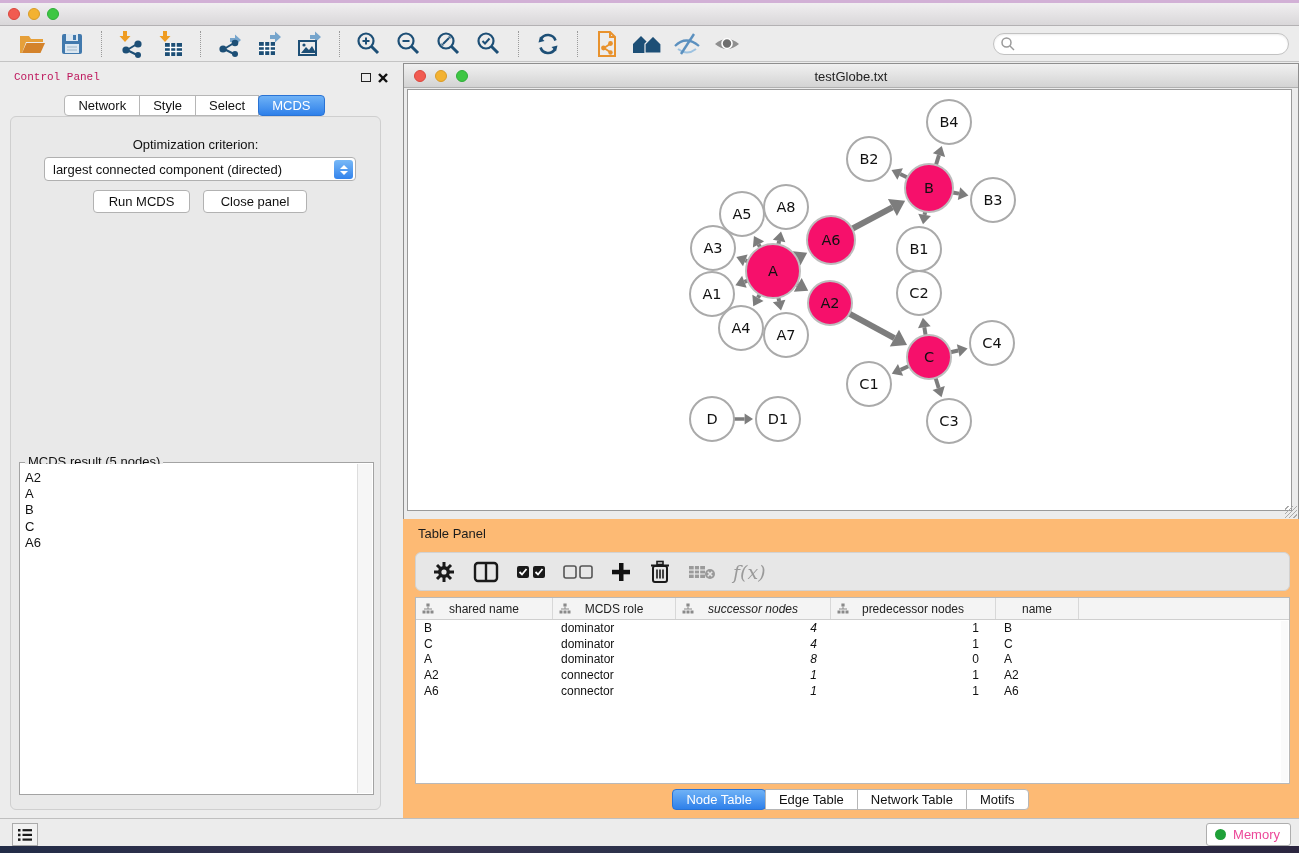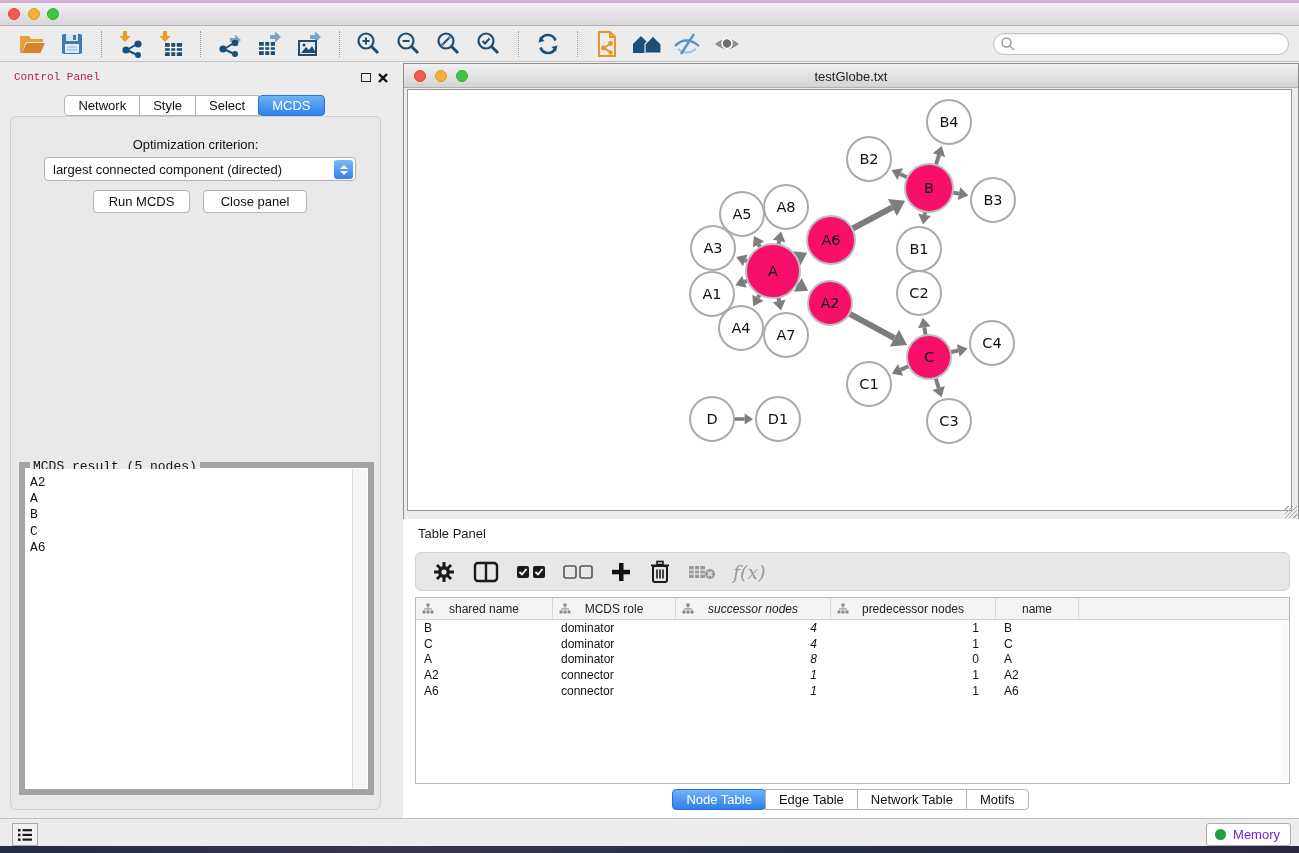--- a/index.html
+++ b/index.html
@@ -44,42 +44,42 @@
     border:1px solid #b0b0b0; border-radius:4px; font-size:13px; color:#111;
     display:flex; align-items:center; padding-left:8px; }
   .combo-step { position:absolute; right:2px; top:2px; width:19px; height:19px; border-radius:3px;
     background:linear-gradient(#79b9f7,#3283ec); display:flex; flex-direction:column; align-items:center; justify-content:center; }
   .chev-up { width:0; height:0; border-left:4px solid transparent; border-right:4px solid transparent; border-bottom:4px solid #fff; margin-bottom:2px;}
   .chev-dn { width:0; height:0; border-left:4px solid transparent; border-right:4px solid transparent; border-top:4px solid #fff;}
   .btn { position:absolute; top:73px; height:23px; background:#fff; border:1px solid #b2b2b2; border-radius:4px;
     font-size:13px; color:#111; display:flex; align-items:center; justify-content:center; }
   .btn.run { left:82px; width:97px; }
   .btn.close { left:192px; width:104px; }
-  .groupbox { position:absolute; left:8px; top:345px; width:355px; height:333px; border:6px solid #a3a3a3; background:#fff;font-family:Liberation Mono, monospace; }
+  .groupbox { position:absolute; left:8px; top:345px; width:355px; height:333px; border:1px solid #a3a3a3; background:#fff; }
   .group-legend { position:absolute; left:5px; top:-9px; background:#e9e9e9; padding:0 3px; font-size:13px; color:#111; }
   .mcds-list { position:absolute; left:0; top:1px; bottom:1px; right:16px; background:#fff; overflow:hidden; padding-top:6px; }
   .mcds-item { font-size:13px; line-height:16.2px; padding-left:5px; color:#111; }
   .mcds-scroll { position:absolute; right:1px; top:1px; bottom:1px; width:15px; background:#f6f6f6; border-left:1px solid #ddd; }
 
   
   .netwin { position:absolute; left:403px; top:63px; width:896px; height:457px; background:#ececec;
     border:1px solid #8f8f8f; }
   .net-titlebar { position:absolute; left:0; top:0; width:100%; height:24px;
     background:linear-gradient(#f1f1f1,#d3d3d3); border-bottom:1px solid #b0b0b0; }
   .ntl { position:absolute; top:6px; width:12px; height:12px; border-radius:50%; }
   .ntl.red{ left:10px; background:#f15b51; border:1px solid #da463d;}
   .ntl.amber{ left:31px; background:#f3b231; border:1px solid #d99c27;}
   .ntl.green{ left:52px; background:#3ec643; border:1px solid #2fae39;}
   .net-title { position:absolute; top:5px; width:100%; text-align:center; font-size:13px; color:#222; }
   .canvas { position:absolute; left:3px; top:25px; width:885px; height:422px; background:#fff; border:1px solid #9a9a9a; }
   .grip { position:absolute; right:1px; bottom:1px; width:12px; height:12px;
     background:repeating-linear-gradient(135deg,transparent 0 2px,#aaa 2px 3px); }
 
   
-  .tpanel { position:absolute; left:403px; top:519px; width:896px; height:299px; background:#ffffff; }
+  .tpanel { position:absolute; left:403px; top:519px; width:896px; height:299px; background:#fdba74; }
   .tp-title { position:absolute; left:15px; top:7px; font-size:13px; color:#1c1c1c; }
   .tp-toolbar { position:absolute; left:12px; top:33px; width:875px; height:39px; background:#e7e7e7;
     border:1px solid #d2d2d2; border-radius:6px; display:flex; align-items:center; padding-left:16px; }
   .tpi { margin-right:17px; display:flex; align-items:center; justify-content:center; height:30px; }
   .fx { font-family:"DejaVu Serif","Liberation Serif",serif; font-style:italic; font-size:19px; color:#9a9a9a; }
   .ttable { position:absolute; left:12px; top:78px; width:875px; height:187px; background:#fff; border:1px solid #b9b9b9; overflow:hidden; }
   .thead { display:flex; height:22px; background:#f4f4f4; border-bottom:1px solid #cfcfcf; }
   .thcell { position:relative; border-right:1px solid #d8d8d8; display:flex; align-items:center; justify-content:center;
     font-size:12px; color:#222; }
   .thcell svg { position:absolute; left:6px; top:5px; }
@@ -90,21 +90,21 @@
   .trow .c2{ text-align:right; padding-right:14px; } .trow .c3{ text-align:right; padding-right:17px; }
   .trow .c4{ padding-left:8px; }
   .tscroll { position:absolute; right:1px; top:23px; bottom:1px; width:7px; background:#fafafa; }
   .tp-tabs { position:absolute; top:270px; left:0; width:100%; display:flex; justify-content:center; }
 
   
   .statusbar { position:absolute; left:0; top:818px; width:1299px; height:28px; background:#ececec; border-top:1px solid #bfbfbf; }
   .listbtn { position:absolute; left:12px; top:4px; width:26px; height:23px; background:#f2f2f2;
     border:1px solid #ababab; display:flex; align-items:center; justify-content:center; }
   .membtn { position:absolute; right:8px; top:4px; height:23px; padding:0 10px 0 8px; background:#fff;
-    border:1px solid #aeaeae; border-radius:3px; display:flex; align-items:center; font-size:13px; color:#6d28d9; }
+    border:1px solid #aeaeae; border-radius:3px; display:flex; align-items:center; font-size:13px; color:#ec4899; }
   .memdot { width:11px; height:11px; border-radius:50%; background:#1fa038; margin-right:7px; }
   .desktop { position:absolute; left:0; top:846px; width:1299px; height:7px;
     background:linear-gradient(90deg,#222c47,#3a3450 30%,#243048 60%,#2c2640); }
 </style>
 </head>
 <body>
 
 <div class="titlebar">
   <div class="lavender"></div>
   <div class="tl red"></div>

